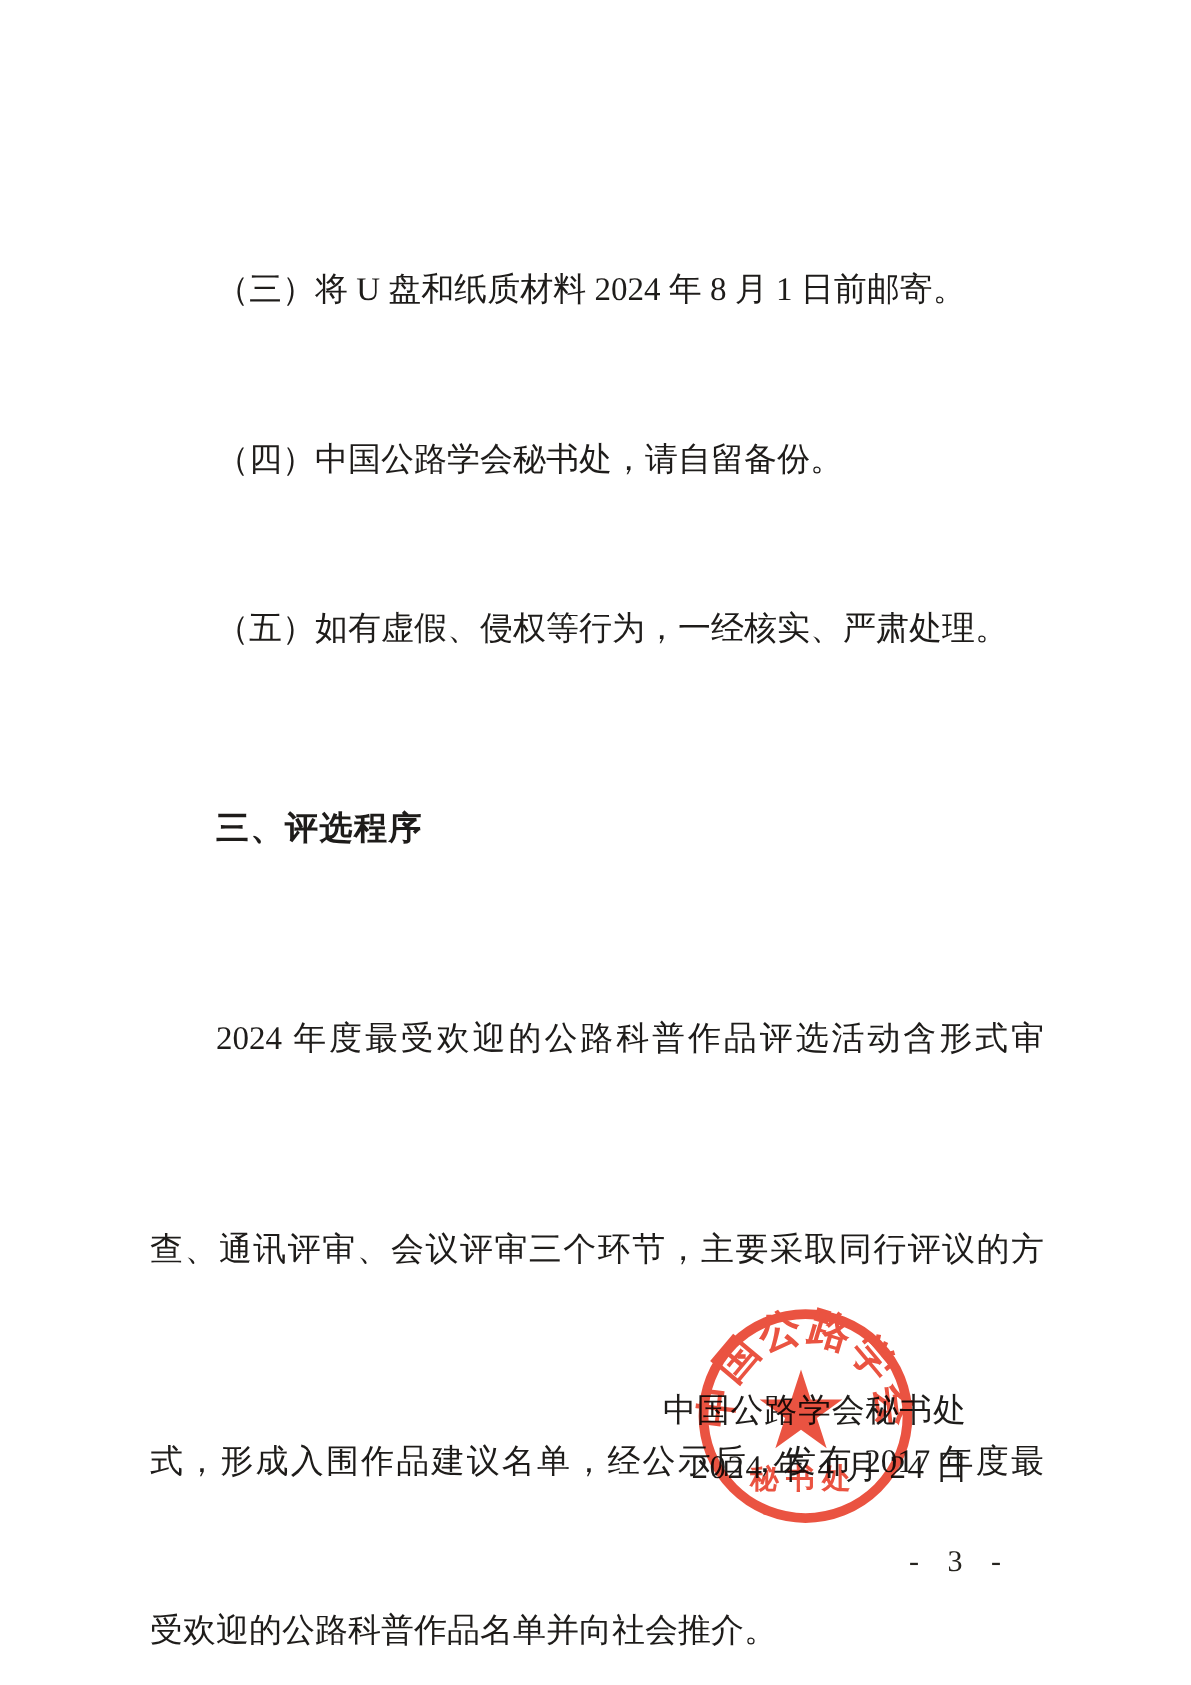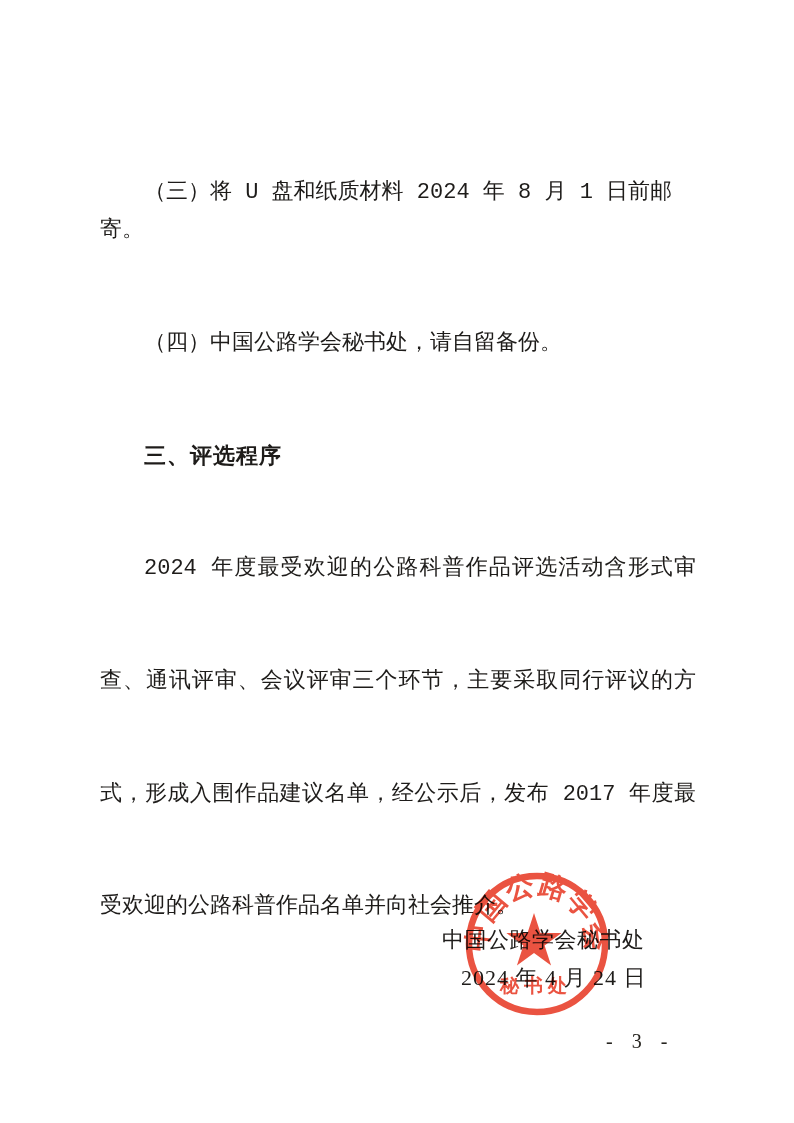--- a/index.html
+++ b/index.html
@@ -4,42 +4,43 @@
 <style>
   html,body{margin:0;padding:0;}
   body{
     width:794px;height:1123px;position:relative;background:#ffffff;overflow:hidden;
     font-family:"Liberation Serif","DejaVu Serif",serif;color:#1e1c1a;
   }
   .doc{
     position:absolute;left:100px;top:99px;width:596px;
     font-size:22px;line-height:37.6px;white-space:pre-wrap;
   }
-  .line{min-height:37.6px;font-family:Liberation Mono, monospace;}
+  .line{min-height:37.6px;}
   .indent{text-indent:44px;}
   .flush{text-indent:0;}
-  .heading{text-indent:44px;font-weight:bold;font-family:"Liberation Sans","DejaVu Sans",sans-serif;letter-spacing:1px;}
-  .justify{text-align:justify;text-align-last:justify;text-justify:inter-character;}
+  .heading{text-indent:44px;font-weight:bold;font-family:"Liberation Sans","DejaVu Sans",sans-serif;letter-spacing:1px;margin-top:20px;}
+  .justify{text-align:justify;text-align-last:justify;text-justify:inter-character;margin-top:28px;}
   .signature-org{position:absolute;left:442px;top:925px;font-size:22px;letter-spacing:0.5px;}
   .signature-date{position:absolute;left:461px;top:963px;font-size:22px;letter-spacing:1px;white-space:pre;}
   .seal{
     position:absolute;left:457px;top:864px;width:160px;height:160px;
     mix-blend-mode:multiply;opacity:0.9;
   }
   .page-number{
     position:absolute;left:606px;top:1030px;font-size:20px;letter-spacing:7px;
     color:#26241f;white-space:pre;
   }
 </style>
 </head>
 <body>
 
 <div class="doc">
   <div class="line indent">（三）将 U 盘和纸质材料 2024 年 8 月 1 日前邮寄。</div>
   <div class="line indent">（四）中国公路学会秘书处，请自留备份。</div>
+  <div class="line indent">（五）如有虚假、侵权等行为，一经核实、严肃处理。</div>
   <div class="line heading">三、评选程序</div>
   <div class="line indent justify">2024 年度最受欢迎的公路科普作品评选活动含形式审</div>
   <div class="line flush justify">查、通讯评审、会议评审三个环节，主要采取同行评议的方</div>
   <div class="line flush justify">式，形成入围作品建议名单，经公示后，发布 2017 年度最</div>
   <div class="line flush">受欢迎的公路科普作品名单并向社会推介。</div>
   
   
   
   
   

